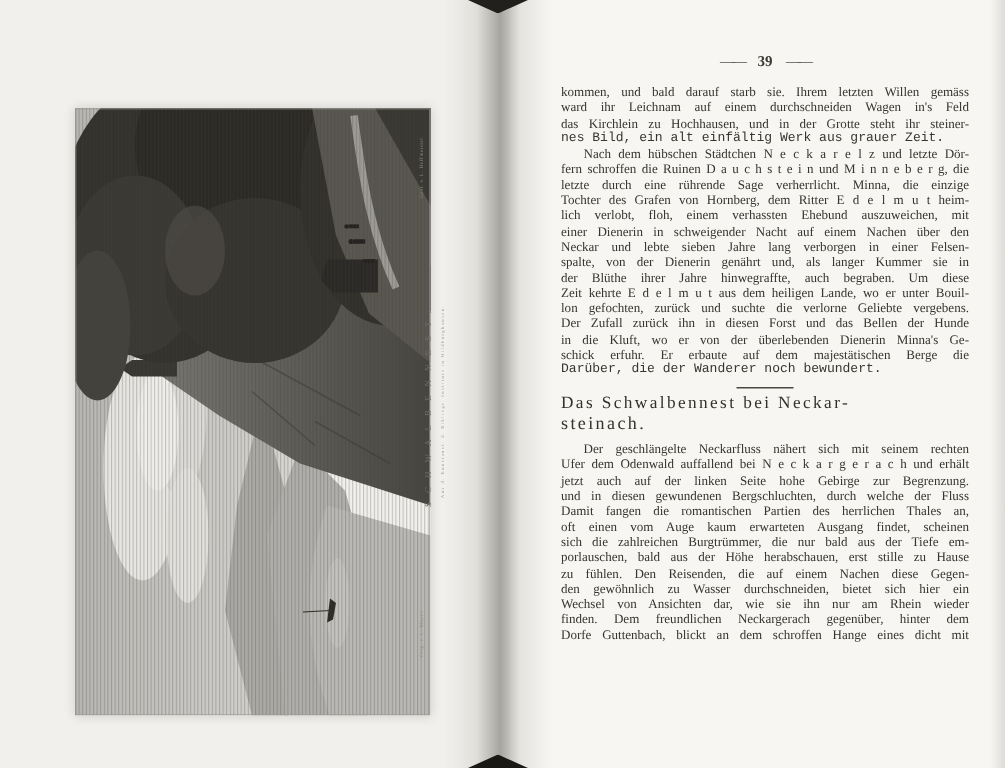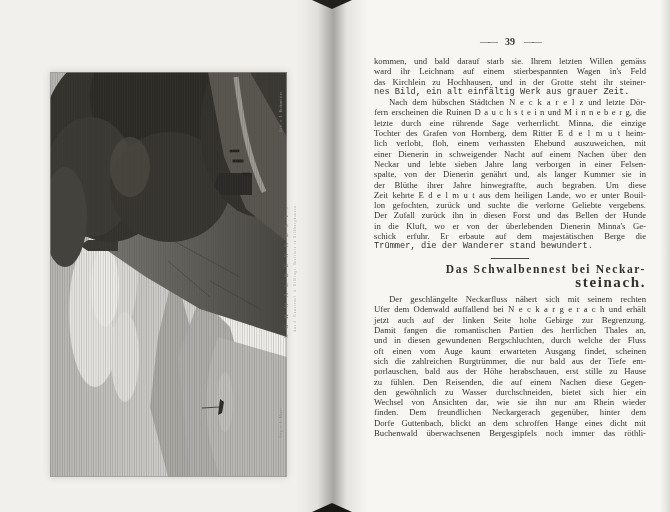--- a/index.html
+++ b/index.html
@@ -26,23 +26,23 @@
   .credit-top{left:279px;top:132px;}
   .credit-bottom{left:279px;top:438px;}
   .textblock{position:absolute;left:34px;top:36px;width:272px;color:#37352f;}
   .pagenum-row{display:flex;justify-content:center;align-items:center;gap:9px;
                font-weight:bold;font-size:10px;margin-bottom:9px;color:#3a3832;}
   .pagenum-row .rule{letter-spacing:-2px;font-weight:normal;color:#55534c;}
   .line{font-size:8.7px;line-height:10.3px;text-align:justify;text-align-last:justify;}
   .line.short{text-align-last:left;font-family:Liberation Mono, monospace;}
   .line.indent{text-indent:15px;}
   .divider{width:38px;height:1.5px;background:#4a4842;margin:6px auto 4px auto;}
-  .heading{font-weight:bold;font-size:11.5px;line-height:13px;letter-spacing:1.6px;
-           text-align:right;color:#33312b;margin:2px 0 5px 0;}
-  .heading .h2{font-size:15px;}
+  .heading{font-weight:normal;font-size:11.5px;line-height:13px;letter-spacing:1.6px;
+           text-align:left;color:#33312b;margin:2px 0 5px 0;}
+  .heading .h2{font-size:12px;}
 </style>
 </head>
 <body>
 
 <div class="spread">
 
   <div class="page-left">
     <div class="plate-wrap">
       <svg width="237" height="405" viewBox="0 0 237 405">
         <defs>
@@ -125,65 +125,64 @@
   <div class="page-right">
     <div class="textblock">
       <div class="pagenum-row">
         <span class="rule">——</span>
         <span>39</span>
         <span class="rule">——</span>
       </div>
 
       <div>
         <div class="line">kommen, und bald darauf starb sie. Ihrem letzten Willen gemäss</div>
-        <div class="line">ward ihr Leichnam auf einem stierbespannten Wagen in's Feld</div>
+        <div class="line">ward ihr Leichnam auf einem durchschneiden Wagen in's Feld</div>
         <div class="line">das Kirchlein zu Hochhausen, und in der Grotte steht ihr steiner-</div>
         <div class="line short">nes Bild, ein alt einfältig Werk aus grauer Zeit.</div>
       </div>
 
       <div>
         <div class="line indent">Nach dem hübschen Städtchen N e c k a r e l z und letzte Dör-</div>
-        <div class="line">fern erscheinen die Ruinen D a u c h s t e i n und M i n n e b e r g, die</div>
+        <div class="line">fern schroffen die Ruinen D a u c h s t e i n und M i n n e b e r g, die</div>
         <div class="line">letzte durch eine rührende Sage verherrlicht.  Minna, die einzige</div>
         <div class="line">Tochter des Grafen von Hornberg, dem Ritter E d e l m u t heim-</div>
         <div class="line">lich verlobt, floh, einem verhassten Ehebund auszuweichen, mit</div>
         <div class="line">einer Dienerin in schweigender Nacht auf einem Nachen über den</div>
         <div class="line">Neckar und lebte sieben Jahre lang verborgen in einer Felsen-</div>
         <div class="line">spalte, von der Dienerin genährt und, als langer Kummer sie in</div>
         <div class="line">der Blüthe ihrer Jahre hinwegraffte, auch begraben.  Um diese</div>
         <div class="line">Zeit kehrte E d e l m u t aus dem heiligen Lande, wo er unter Bouil-</div>
         <div class="line">lon gefochten, zurück und suchte die verlorne Geliebte vergebens.</div>
         <div class="line">Der Zufall zurück ihn in diesen Forst und das Bellen der Hunde</div>
         <div class="line">in die Kluft, wo er von der überlebenden Dienerin Minna's Ge-</div>
         <div class="line">schick erfuhr.  Er erbaute auf dem majestätischen Berge die</div>
-        <div class="line short">Trümmer, die der Wanderer stand bewundert.</div>
+        <div class="line short">Darüber, die der Wanderer noch bewundert.</div>
       </div>
 
       <div class="divider"></div>
 
       <div class="heading">
         <div>Das Schwalbennest bei Neckar-</div>
         <div class="h2">steinach.</div>
       </div>
 
       <div>
         <div class="line indent">Der geschlängelte Neckarfluss nähert sich mit seinem rechten</div>
         <div class="line">Ufer dem Odenwald auffallend bei N e c k a r g e r a c h und erhält</div>
         <div class="line">jetzt auch auf der linken Seite hohe Gebirge zur Begrenzung.</div>
+        <div class="line">und in diesen gewundenen Bergschluchten, durch welche der Fluss</div>
         <div class="line">Damit fangen die romantischen Partien des herrlichen Thales an,</div>
-        <div class="line">und in diesen gewundenen Bergschluchten, durch welche der Fluss</div>
         <div class="line">oft einen vom Auge kaum erwarteten Ausgang findet, scheinen</div>
         <div class="line">sich die zahlreichen Burgtrümmer, die nur bald aus der Tiefe em-</div>
         <div class="line">porlauschen, bald aus der Höhe herabschauen, erst stille zu Hause</div>
         <div class="line">zu fühlen.  Den Reisenden, die auf einem Nachen diese Gegen-</div>
         <div class="line">den gewöhnlich zu Wasser durchschneiden, bietet sich hier ein</div>
         <div class="line">Wechsel von Ansichten dar,  wie sie ihn nur am Rhein wieder</div>
         <div class="line">finden.  Dem freundlichen Neckargerach gegenüber, hinter dem</div>
         <div class="line">Dorfe Guttenbach, blickt an dem schroffen Hange eines dicht mit</div>
-        <div class="line">Buchenwald überwachsenen Bergesgipfels noch immer das röthli-</div>
       </div>
     </div>
     <div class="right-edge"></div>
   </div>
 
   <div class="gutter"></div>
   <div class="notch-top"></div>
   <div class="notch-bottom"></div>
 
 </div>

